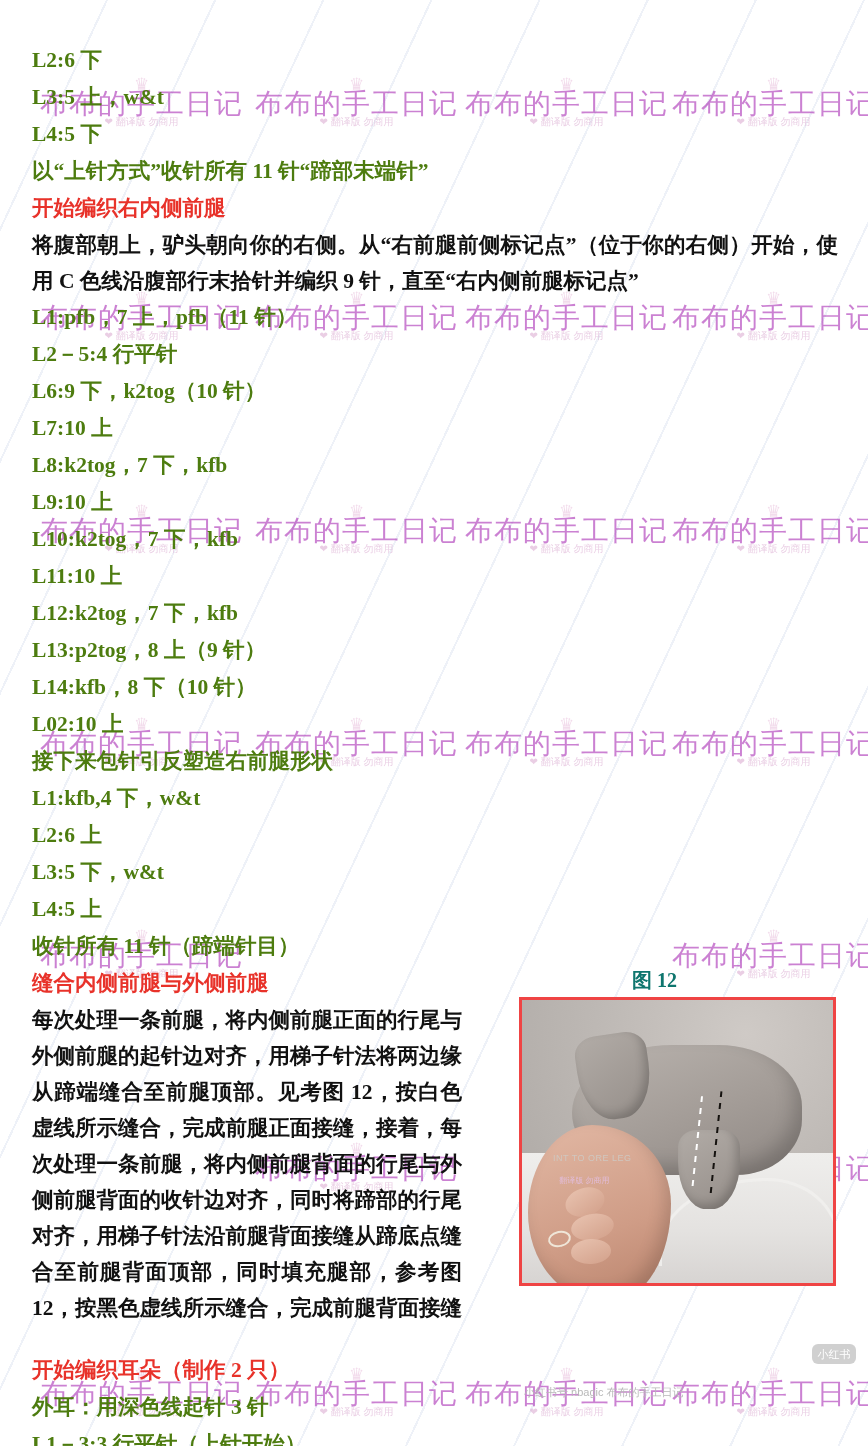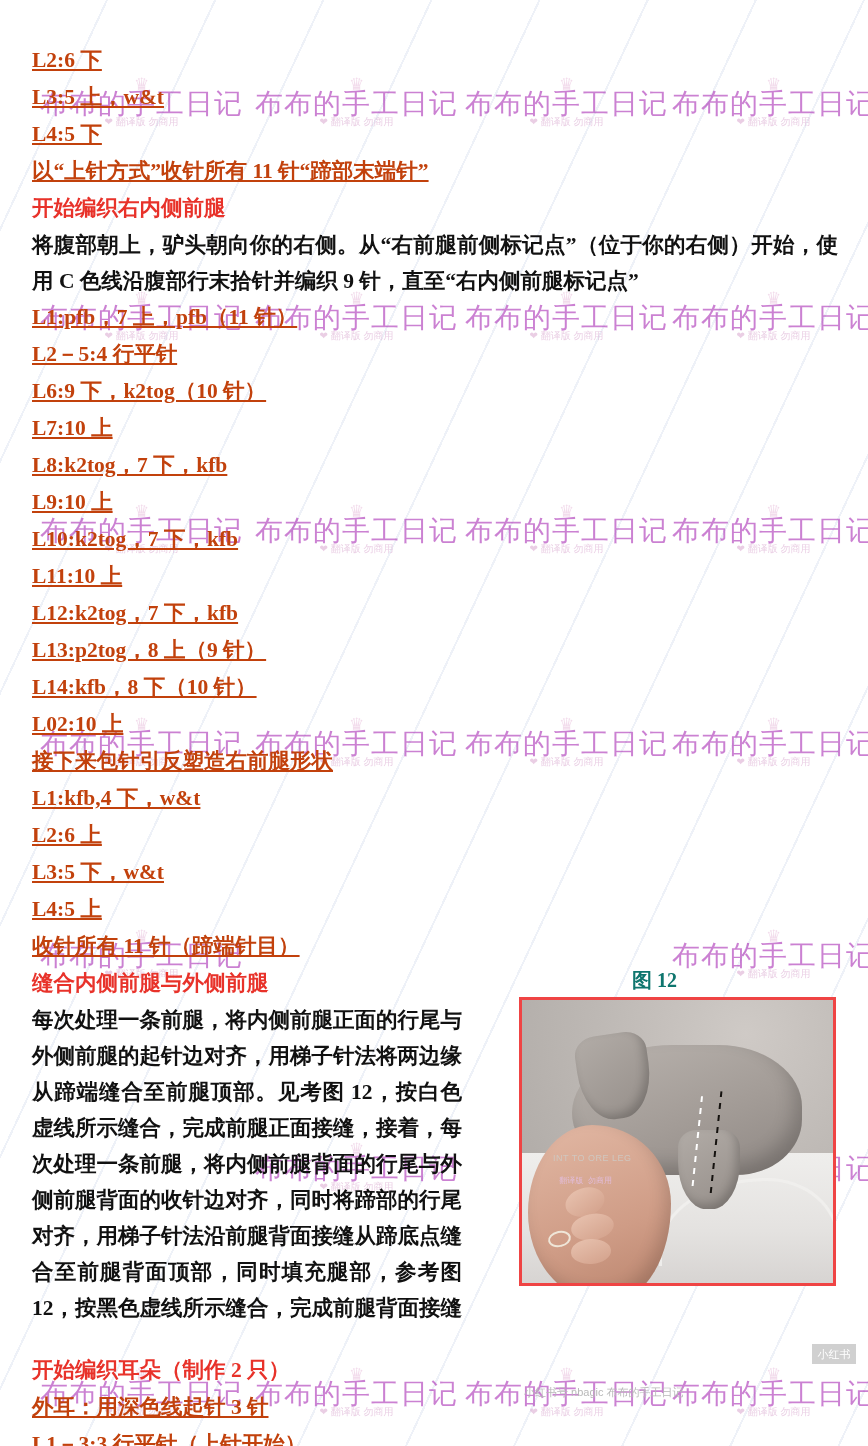--- a/index.html
+++ b/index.html
@@ -69,24 +69,23 @@
 
   
   .content {
     position: relative;
     z-index: 10;
     padding: 42px 30px 0 32px;
   }
   .line {
     font-size: 21.5px;
     line-height: 37px;
-    color: #c2410c;
+    color: #4d7c0f;
     font-weight: bold;
     white-space: pre-wrap;
-    text-decoration: underline;
   }
   .heading {
     color: #e8322a;
     font-weight: bold;
     font-size: 21.5px;
     line-height: 37px;
   }
   .para {
     font-size: 21.5px;
     line-height: 36px;
@@ -205,34 +204,34 @@
     font-family: "Liberation Sans", sans-serif;
     font-size: 9px;
     color: #cfcac4;
     letter-spacing: .5px;
     z-index: 4;
     opacity: .9;
   }
   .fi-wm {
     position: absolute;
     left: 12%; top: 62%;
-    font-family: Liberation Mono, monospace;
+    font-family: Liberation Sans, sans-serif;
     font-size: 8px;
     color: #e2bcd8;
     z-index: 4;
   }
 
   
   .corner-mark {
     position: absolute;
     right: 12px;
     bottom: 82px;
     width: 44px;
     height: 20px;
-    border-radius: 0;
+    border-radius: 6px;
     background: rgba(120,120,120,.35);
     color: #ffffff;
     font-family: "Liberation Sans", sans-serif;
     font-size: 11px;
     line-height: 20px;
     text-align: center;
     z-index: 20;
   }
   .bottom-id {
     position: absolute;

